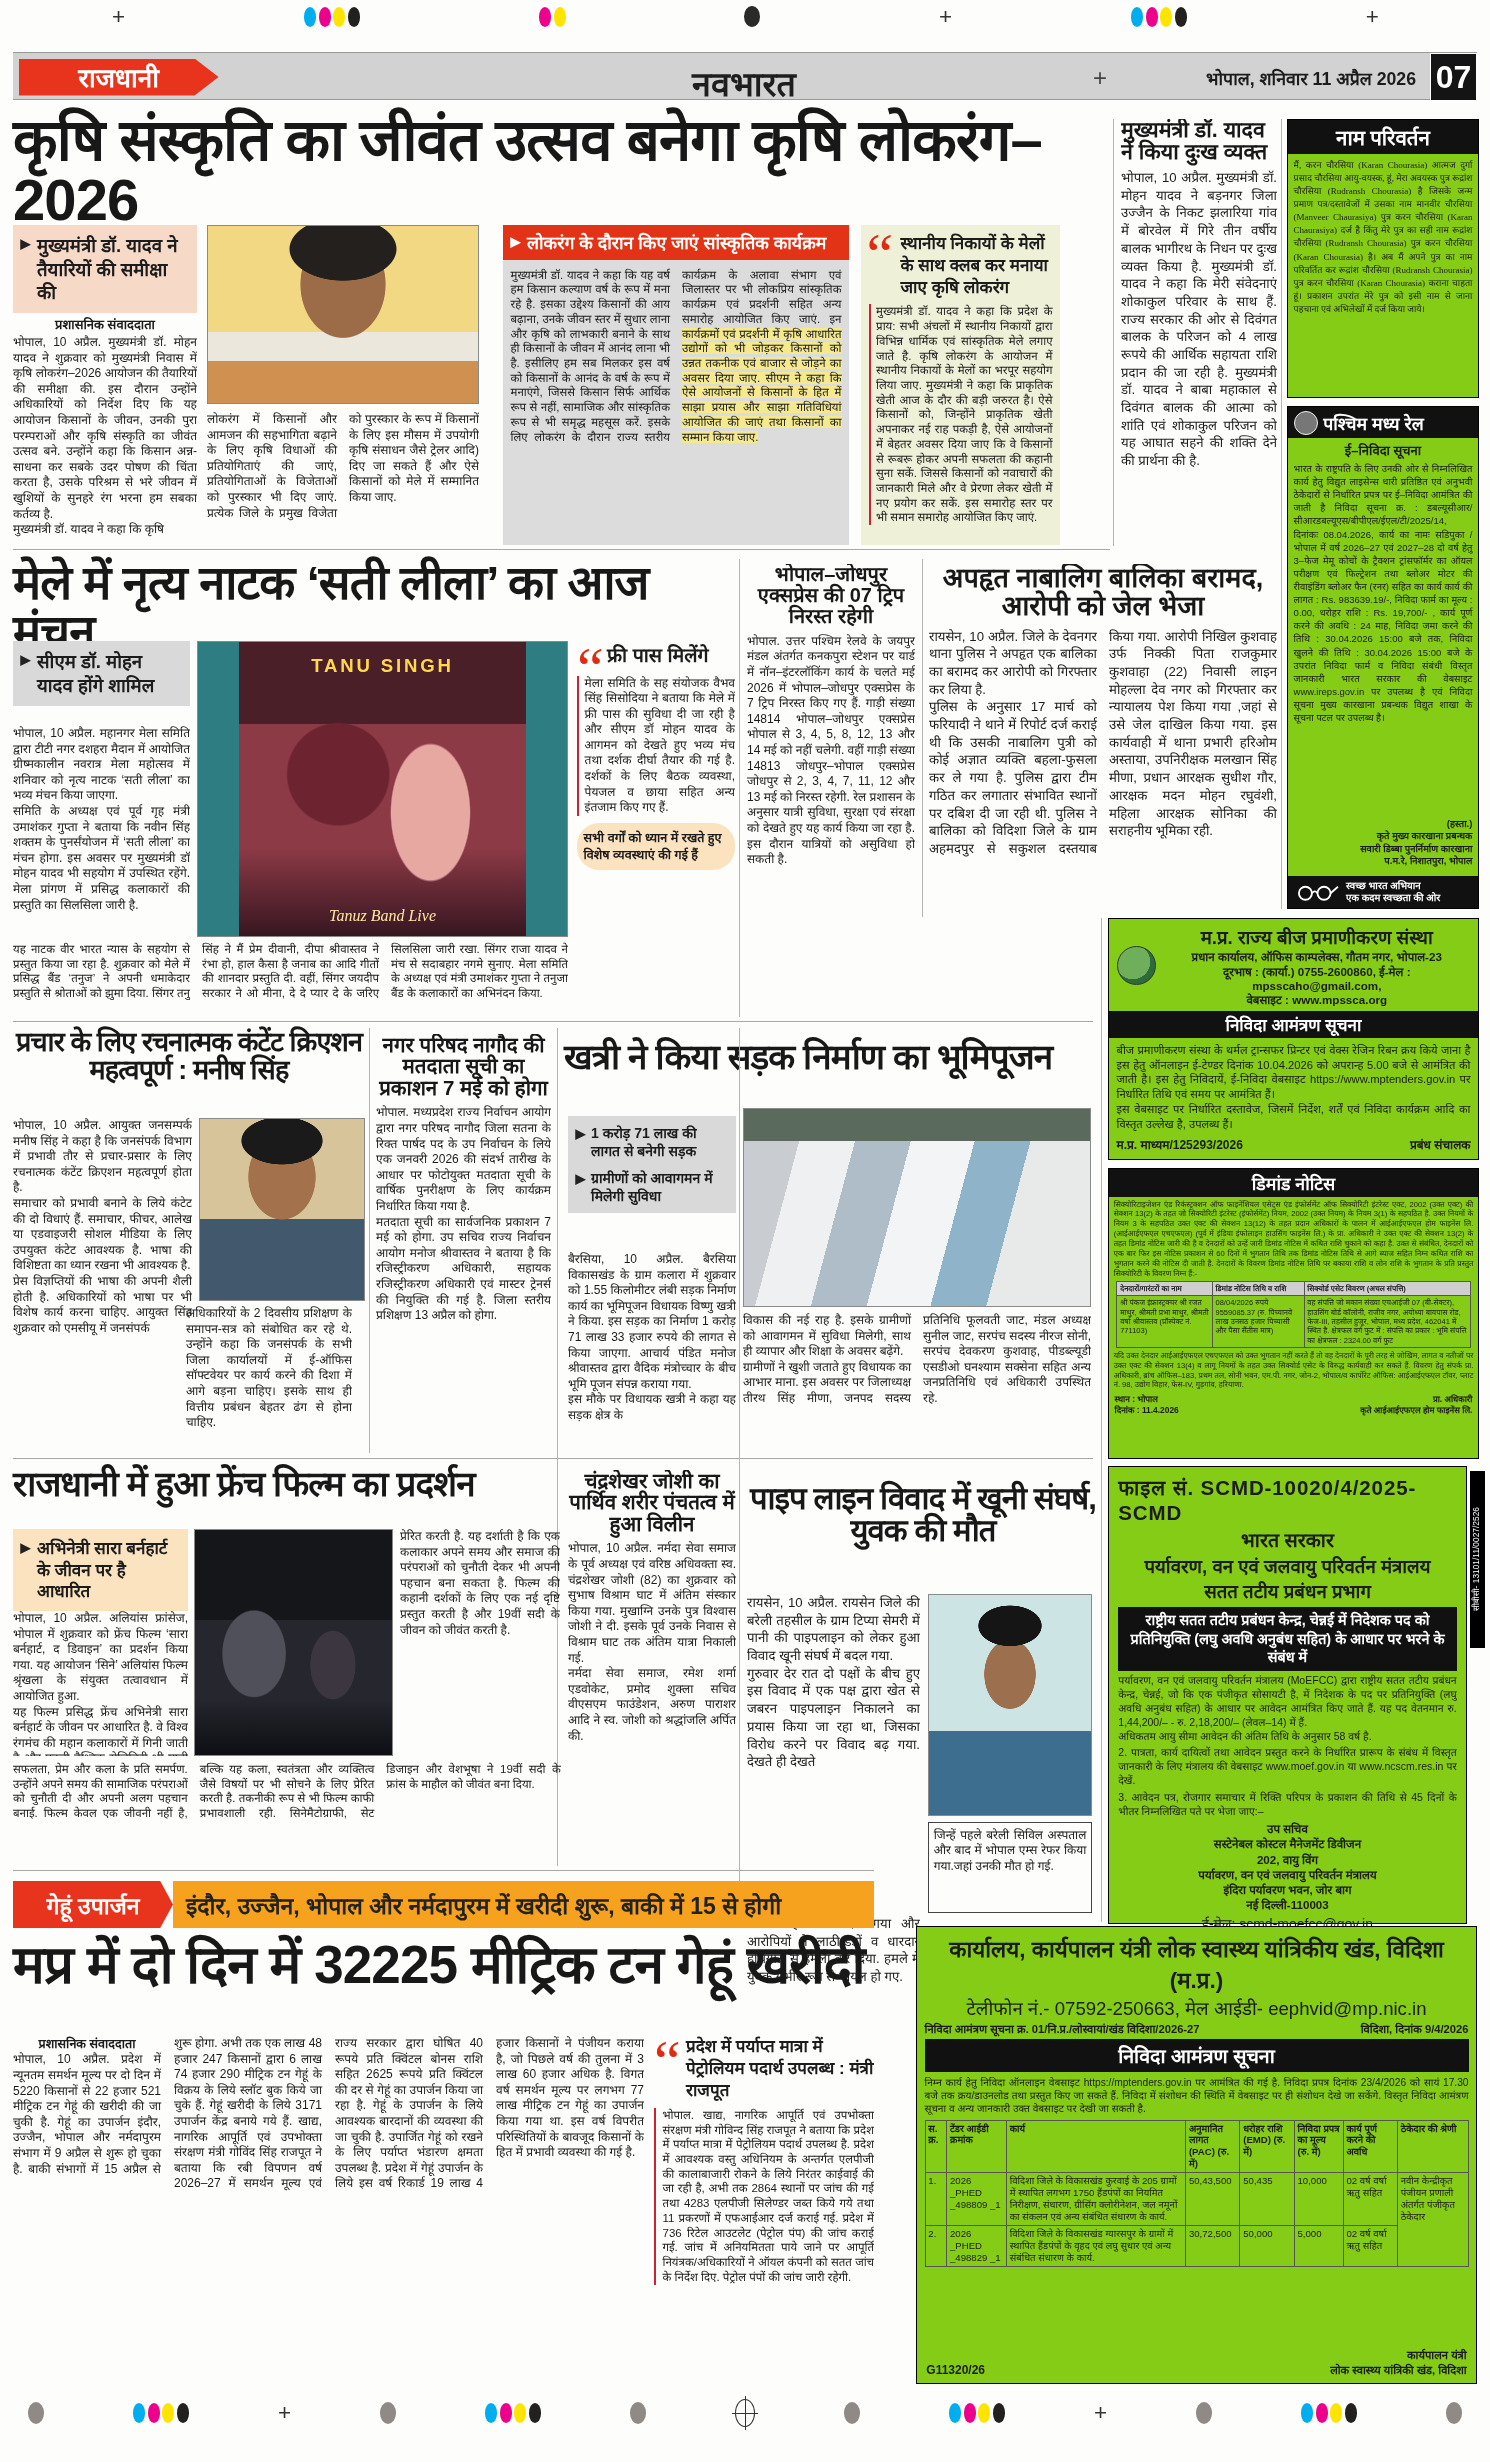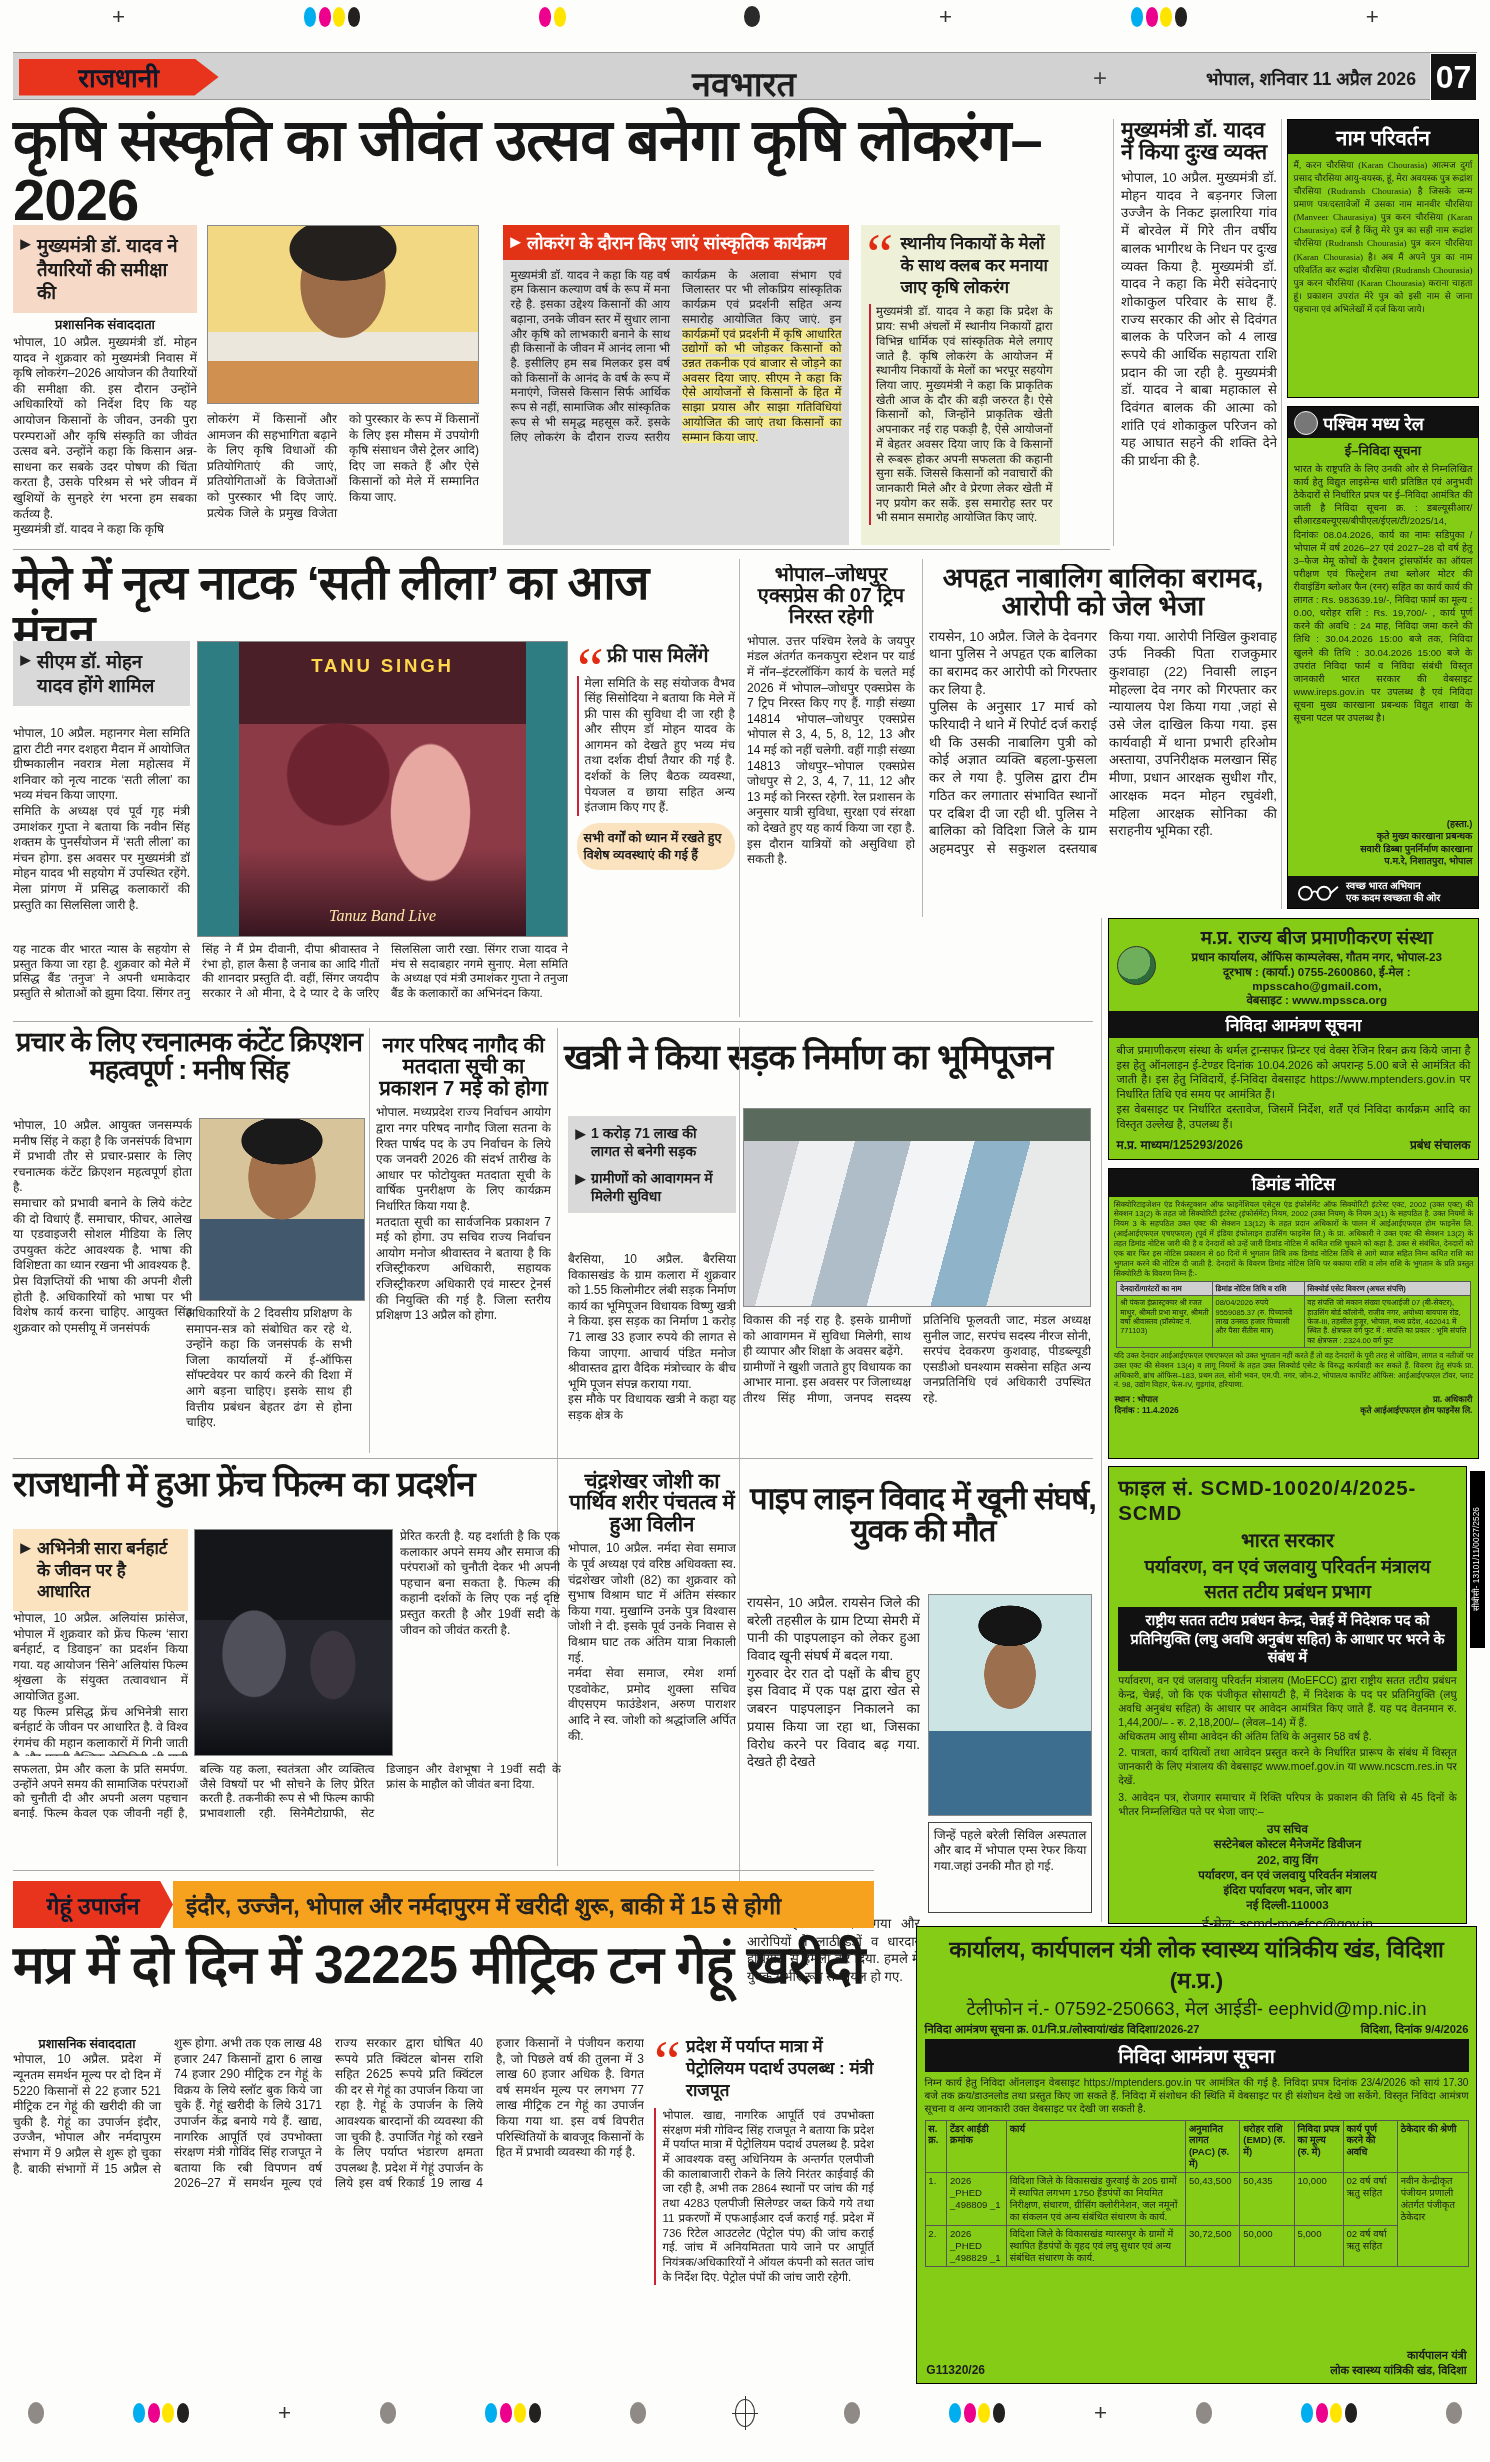--- a/index.html
+++ b/index.html
@@ -7,21 +7,21 @@
   body { font-family:"Liberation Sans", sans-serif; }
   #page { position:relative; width:1490px; height:2462px; background:#fdfdfb; margin:0 auto; overflow:hidden; color:#1c1c1c; }
   .abs { position:absolute; }
   .pre { white-space:pre-line; }
   .just { text-align:justify; }
   .ctr { text-align:center; }
   .b { font-weight:bold; }
 
   
   .mast { background:#d2d2d2; border-top:0.9px solid #9a9a9a; border-bottom:0.9px solid #9a9a9a; }
-  .badge { background:#e8341c; color:#0f172a; display:flex; align-items:center; justify-content:center;
+  .badge { background:#e8341c; color:#ffffff; display:flex; align-items:center; justify-content:center;
            font-size:26px; font-weight:bold; clip-path:polygon(0 0,88% 0,100% 50%,88% 100%,0 100%); }
   .pagenum { background:#141414; color:#fff; display:flex; align-items:center; justify-content:center;
              font-size:32px; font-weight:bold; border:1.9px solid #fff; }
 
   
   .hl { font-weight:bold; color:#181818; line-height:1.04; letter-spacing:-0.9px; }
   .body13 { font-size:12px; line-height:1.3; }
   .body12 { font-size:11.5px; line-height:1.28; }
   .body14 { font-size:13.2px; line-height:1.34; }
 

